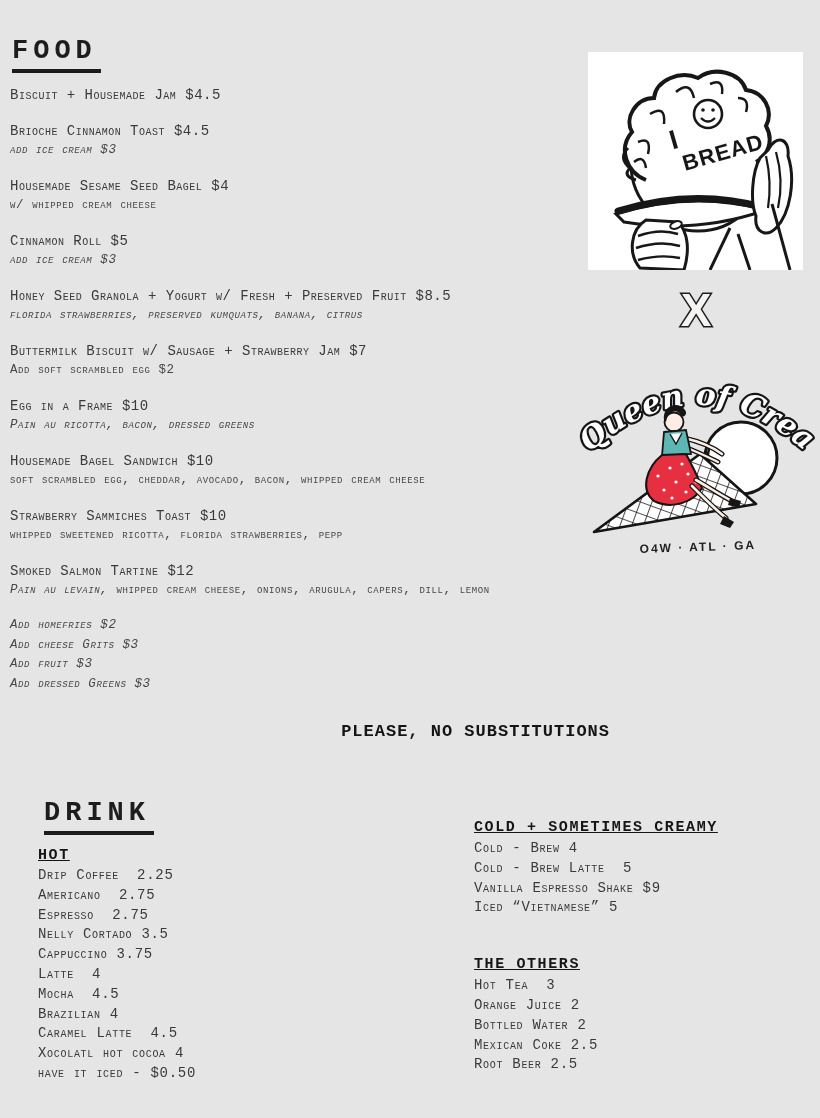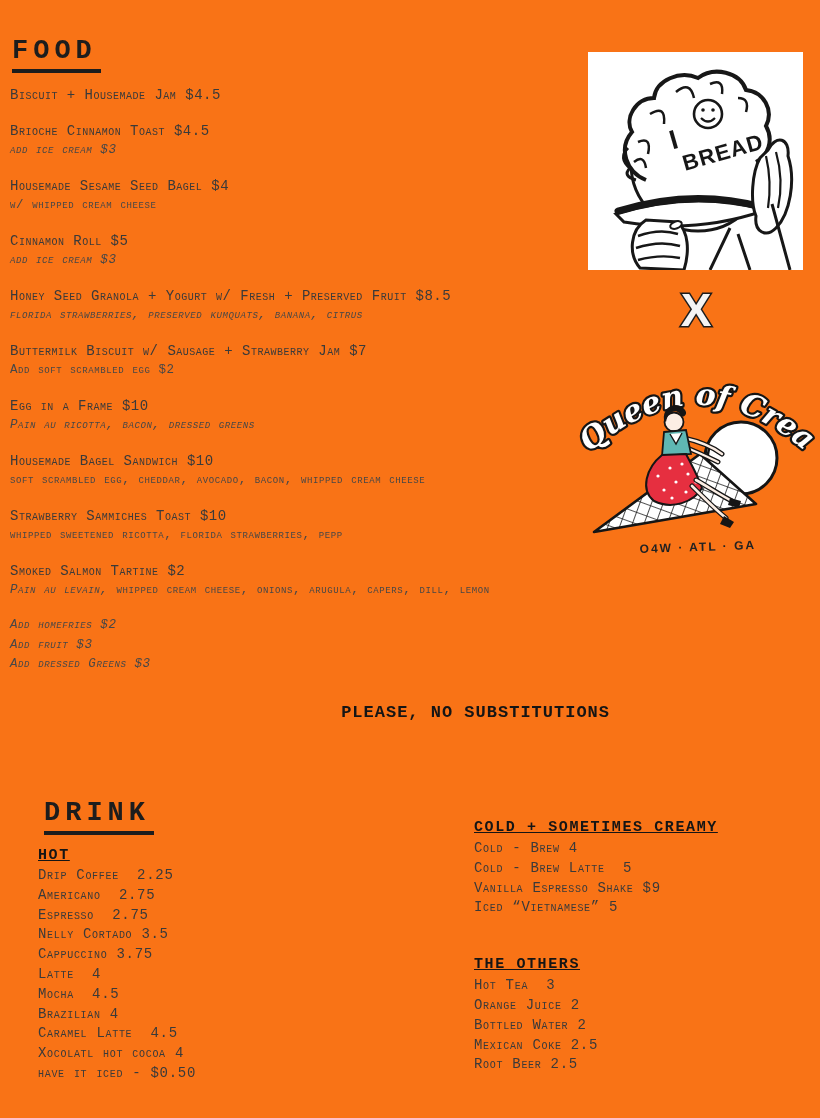--- a/index.html
+++ b/index.html
@@ -1,20 +1,20 @@
 <!DOCTYPE html>
 <html><head>
 <meta charset="utf-8">
 <style>
   * { margin:0; padding:0; box-sizing:border-box; }
   html,body { width:820px; }
   body { font-family:"Liberation Mono", monospace; }
   .page {
     position:relative; width:820px; height:1118px;
-    background:#f97316; overflow:hidden; color:#3a3a3a;
+    background:#e5e5e5; overflow:hidden; color:#3a3a3a;
   }
   
   .big-heading {
     display:inline-block;
     font:bold 27px/1 "Liberation Mono", monospace;
     letter-spacing:5px; color:#1d1d1d;
     border-bottom:4px solid #1d1d1d; padding:0 4px 4px 0;
   }
   .sub-label {
     font:bold 15px/20px "Liberation Mono", monospace;
@@ -102,26 +102,27 @@
     </div>
     <div class="food-item">
       <div class="item-title">Housemade Bagel Sandwich $10</div>
       <div class="item-sub">soft scrambled egg, cheddar, avocado, bacon, whipped cream cheese</div>
     </div>
     <div class="food-item">
       <div class="item-title">Strawberry Sammiches Toast $10</div>
       <div class="item-sub">whipped sweetened ricotta, florida strawberries, pepp</div>
     </div>
     <div class="food-item">
-      <div class="item-title">Smoked Salmon Tartine $2</div>
+      <div class="item-title">Smoked Salmon Tartine $12</div>
       <div class="item-sub"><span class="italic">Pain au levain,</span><span> whipped cream cheese, onions, arugula, capers, dill, lemon</span></div>
     </div>
 
     <div class="addons">
       <div class="addon">Add homefries $2</div>
+      <div class="addon">Add cheese Grits $3</div>
       <div class="addon">Add fruit $3</div>
       <div class="addon">Add dressed Greens $3</div>
     </div>
 
     <div class="note">PLEASE, NO SUBSTITUTIONS</div>
   </div>
 
   <div class="drink-col">
     <div class="big-heading">DRINK</div>
     <div class="sub-label">HOT</div>

